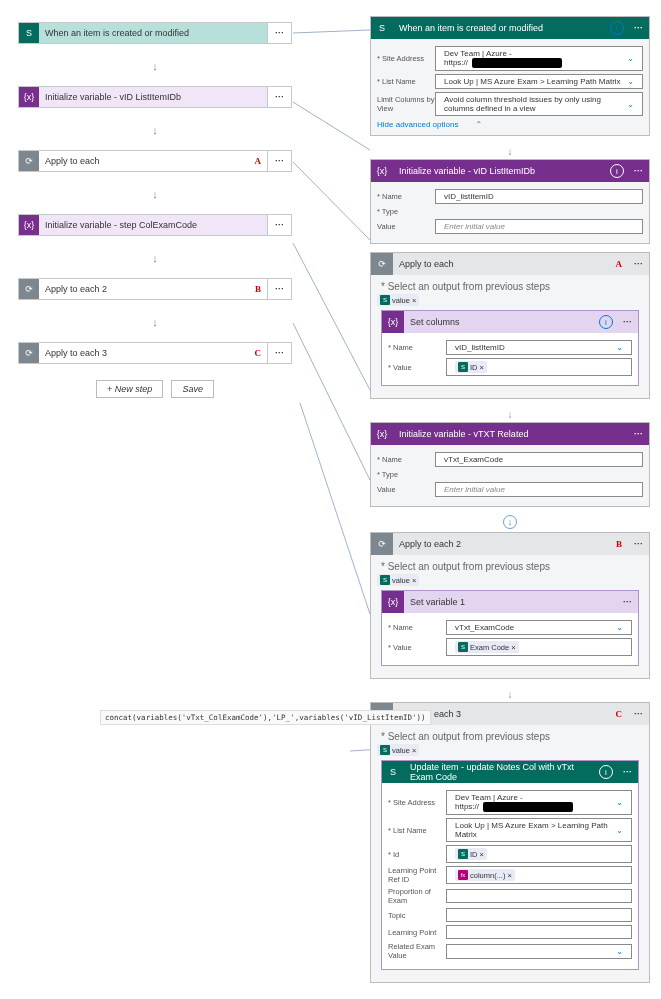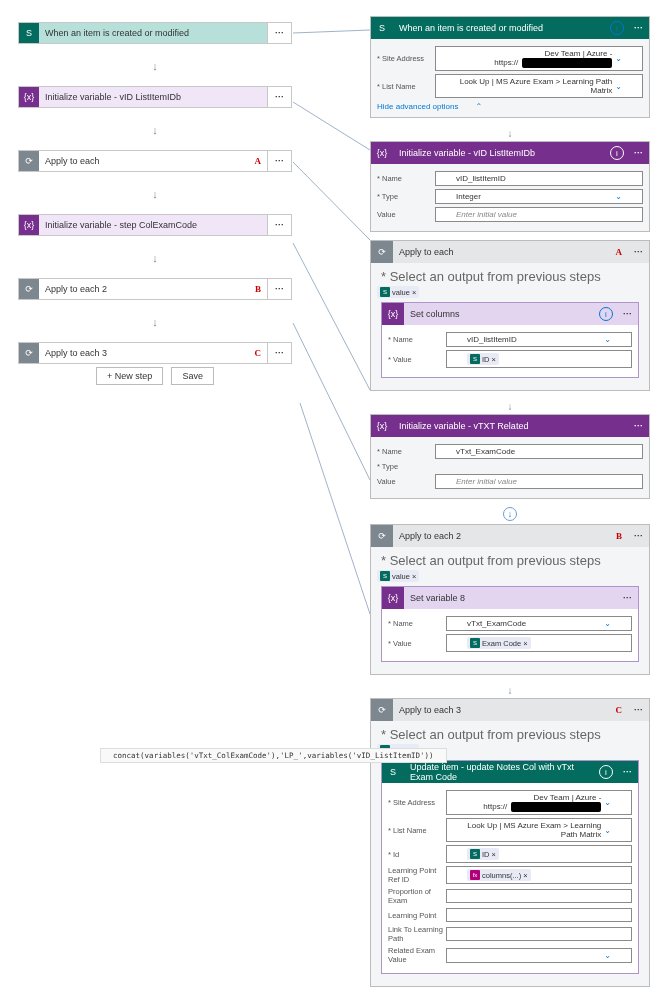--- a/index.html
+++ b/index.html
@@ -15,58 +15,58 @@
   .lstep .ann { color:#c00; font-family:cursive; font-weight:bold; padding-right:6px;}
   .more { width:24px; border:1px solid #c8c8c8; border-left:none; display:flex; align-items:center; justify-content:center; background:#fff; font-weight:bold; }
   .sp-green { background:#036c5f; }
   .sp-green-step { background:#b8e0da; }
   .var-purple { background:#762f8c; }
   .ctrl-grey { background:#7d878f; }
 
   .arrow-down { text-align:center; color:#7d878f; padding:14px 0; font-size:11px; width:274px;}
   .arrow-down::before{content:"↓";}
 
-  .btm-btns { display:flex; gap:8px; justify-content:center; margin-top:3px; width:274px;}
+  .btm-btns { display:flex; gap:8px; justify-content:center; margin-top:16px; width:274px;font-style:italic;}
   .btn { border:1px solid #bbb; background:#fff; padding:3px 10px; font-size:9px; }
 
   
   .rcard { border:1px solid #bcbcbc; background:#f4f5f6; margin-bottom:8px; }
   .rhead { display:flex; align-items:center; height:22px; }
   .rhead .ticon { width:22px; align-self:stretch; display:flex; align-items:center; justify-content:center; color:#fff;}
   .rhead .title{ flex:1; padding:0 6px; font-size:9px;}
   .rhead .info { width:14px;height:14px;border:1px solid #0078d4;border-radius:50%; color:#0078d4; font-size:8px; display:flex;align-items:center;justify-content:center; margin-right:4px;}
   .rhead .dots { padding:0 6px; font-weight:bold;}
   .rhead .ann { color:#c00; font-family:cursive; font-weight:bold; padding-right:6px;}
   .rbody { padding:4px 6px 6px 6px; }
   .frow { display:flex; align-items:center; margin:3px 0; }
   .frow .flab { width:58px; font-size:7.5px; color:#555; }
-  .frow .finp { flex:1; border:1px solid #8a8a8a; background:#fff; padding:2px 20px; font-size:8px; min-height:14px; display:flex; align-items:center; gap:3px;text-align:right;}
+  .frow .finp { flex:1; border:1px solid #8a8a8a; background:#fff; padding:2px 8px; font-size:8px; min-height:14px; display:flex; align-items:center; gap:3px;}
   .frow .finp.sel::after{ content:"⌄"; margin-left:auto; color:#0078d4; }
   .frow .finp .ph { color:#888; font-style:italic; }
   .link-blue { color:#0078d4; font-size:8px; display:inline-flex; align-items:center; gap:17px; cursor:pointer;}
   .token { display:inline-flex; align-items:center; background:#e8eaf6; border-radius:2px; padding:0 3px; font-size:7.5px; height:12px;}
   .token .tk-ic { width:10px;height:10px;background:#036c5f;color:#fff;display:inline-flex;align-items:center;justify-content:center;font-size:6px;border-radius:1px;margin-right:2px;}
   .token.fx .tk-ic{ background:#b1007a;}
   .token .x{ margin-left:2px; cursor:pointer;}
 
   .rhead.green{ background:#036c5f; color:#fff;}
   .rhead.purple{ background:#762f8c; color:#fff;}
   .rhead.purple-light{ background:#e3d5f0;}
   .rhead.grey{ background:#e4e6e8;}
   .inner-card{ margin:4px 4px 6px 4px; border:1px solid #b093c9; background:#fff;}
-  .small-note{font-size:13px;color:#666; padding:2px 2px 2px 4px;}
+  .small-note{font-size:10px;color:#666; padding:2px 2px 2px 4px;}
 
   .redact { background:#000; height:10px; flex:1; margin-left:4px; border-radius:2px;}
 
   .conn { position:absolute; stroke:#9fb3c8; stroke-width:1; fill:none; pointer-events:none;}
   .down-mini{ text-align:center; color:#7d878f; font-size:10px; padding:2px 0;}
   .down-mini::before{content:"↓";}
   .circ{ width:14px;height:14px;border:1px solid #6a9ed4; border-radius:50%;color:#2d6fb3;display:flex;align-items:center;justify-content:center;margin:3px auto;font-size:9px;}
 
-  .code-box{ position:absolute; left:100px; top:748px; font-family:Consolas,monospace; font-size:7.5px; border:1px solid #ddd; padding:2px 12px; background:#f9f9f9;}
+  .code-box{ position:absolute; left:100px; top:710px; font-family:Consolas,monospace; font-size:7.5px; border:1px solid #ddd; padding:2px 4px; background:#f9f9f9;}
 </style>
 </head>
 <body>
 <div class="page">
 
 <svg class="conn" style="left:0;top:0" width="661" height="999">
   <line x1="293" y1="33" x2="370" y2="30"></line>
   <line x1="293" y1="102" x2="370" y2="150"></line>
   <line x1="293" y1="162" x2="370" y2="240"></line>
   <line x1="293" y1="243" x2="370" y2="390"></line>
@@ -147,20 +147,26 @@
             <div class="finp sel">
               <div style="flex:1"><span>Dev Team | Azure -</span><br><span>https://</span><span class="redact" style="display:inline-block;width:90px;vertical-align:middle"></span></div>
             </div>
           </div>
       <div class="frow">
             <span class="flab">* List Name</span>
             <div class="finp sel">
               <span>Look Up | MS Azure Exam &gt; Learning Path Matrix</span>
             </div>
           </div>
+      <div class="frow">
+            <span class="flab">Limit Columns by View</span>
+            <div class="finp sel">
+              <span>Avoid column threshold issues by only using columns defined in a view</span>
+            </div>
+          </div>
       <span class="link-blue">
             <span>Hide advanced options</span> 
             <span>⌃</span>
           </span>
     </div>
   </div>
   <div class="down-mini"></div>
 
   <div class="rcard">
     <div class="rhead purple">
@@ -171,23 +177,20 @@
         </div>
     <div class="rbody">
       <div class="frow">
             <span class="flab">* Name</span>
             <div class="finp">
               <span>vID_listItemID</span>
             </div>
           </div>
       <div class="frow">
             <span class="flab">* Type</span>
-            <div class="finp sel">
-              <span>Integer</span>
-            </div>
           </div>
       <div class="frow">
             <span class="flab">Value</span>
             <div class="finp">
               <span class="ph">Enter initial value</span>
             </div>
           </div>
     </div>
   </div>
 
@@ -271,21 +274,21 @@
     <div class="rbody">
       <div class="small-note">* Select an output from previous steps</div>
       <div class="finp"><span class="token">
               <span class="tk-ic">S</span>
               <span>value</span>
               <span class="x">×</span>
             </span></div>
       <div class="inner-card">
         <div class="rhead purple-light">
               <span class="ticon var-purple">{x}</span>
-              <span class="title">Set variable 8</span>
+              <span class="title">Set variable 1</span>
               <span class="dots">···</span>
             </div>
         <div class="rbody">
           <div class="frow">
                 <span class="flab">* Name</span>
                 <div class="finp sel">
                   <span>vTxt_ExamCode</span>
                 </div>
               </div>
           <div class="frow">
@@ -346,38 +349,38 @@
                     <span>ID</span>
                     <span class="x">×</span>
                   </span>
                 </div>
               </div>
           <div class="frow">
                 <span class="flab">Learning Point Ref ID</span>
                 <div class="finp">
                   <span class="token fx">
                     <span class="tk-ic">fx</span>
-                    <span>columns(...)</span>
+                    <span>column(...)</span>
                     <span class="x">×</span>
                   </span>
                 </div>
               </div>
           <div class="frow">
                 <span class="flab">Proportion of Exam</span>
                 <div class="finp"></div>
               </div>
           <div class="frow">
+                <span class="flab">Topic</span>
+                <div class="finp"></div>
+              </div>
+          <div class="frow">
                 <span class="flab">Learning Point</span>
                 <div class="finp"></div>
               </div>
           <div class="frow">
-                <span class="flab">Link To Learning Path</span>
-                <div class="finp"></div>
-              </div>
-          <div class="frow">
                 <span class="flab">Related Exam Value</span>
                 <div class="finp sel"></div>
               </div>
 
         </div>
       </div>
     </div>
   </div>
 
 </div>

